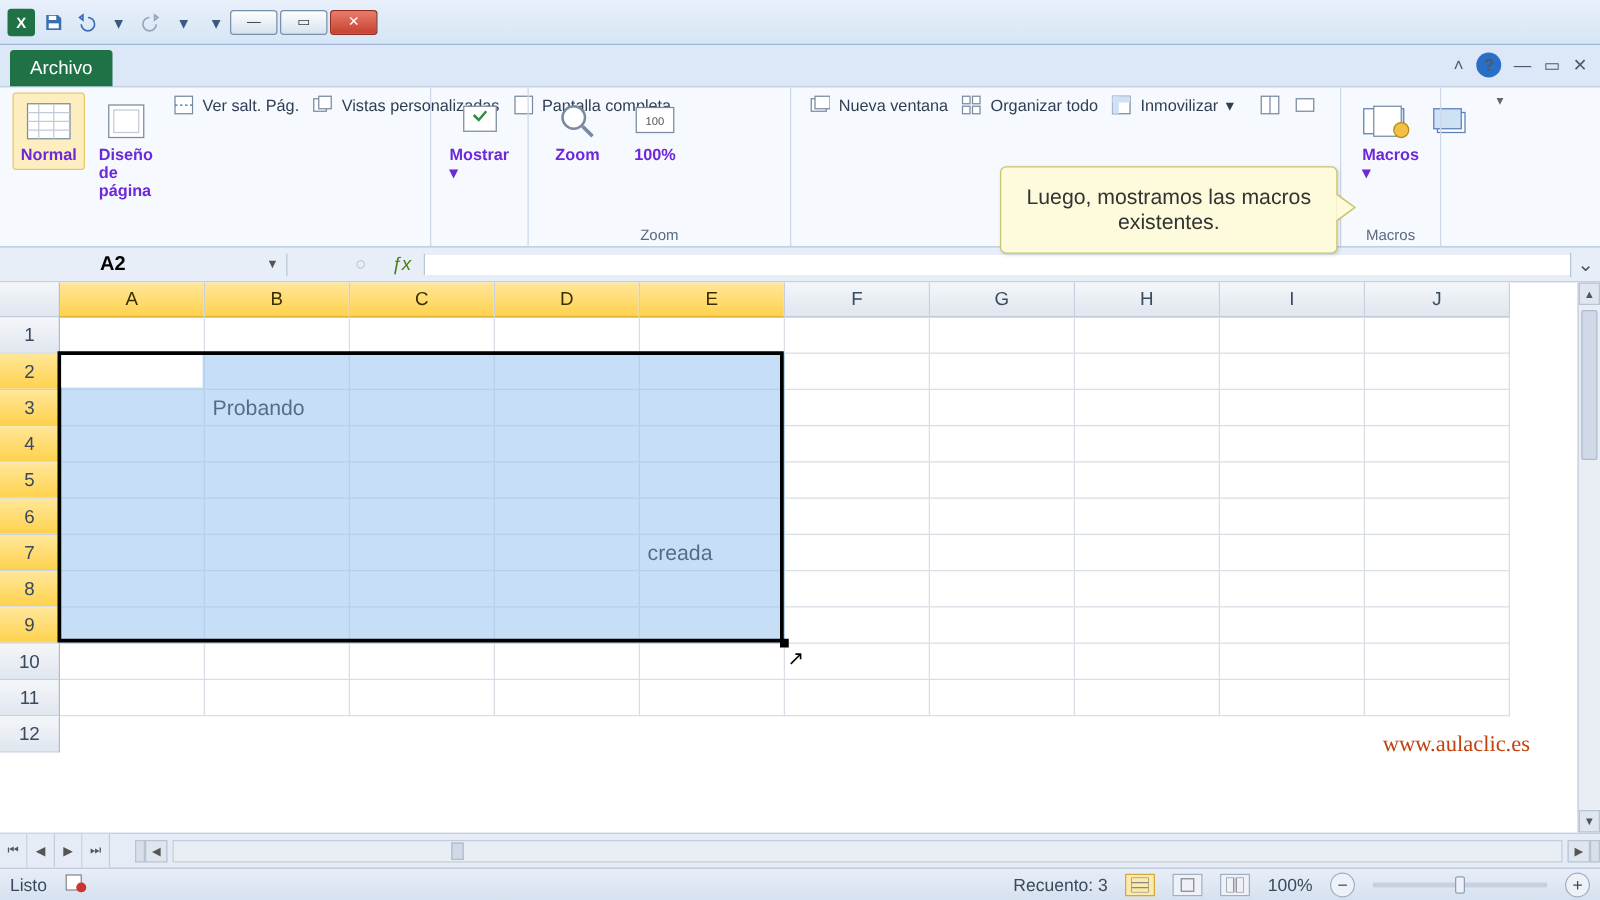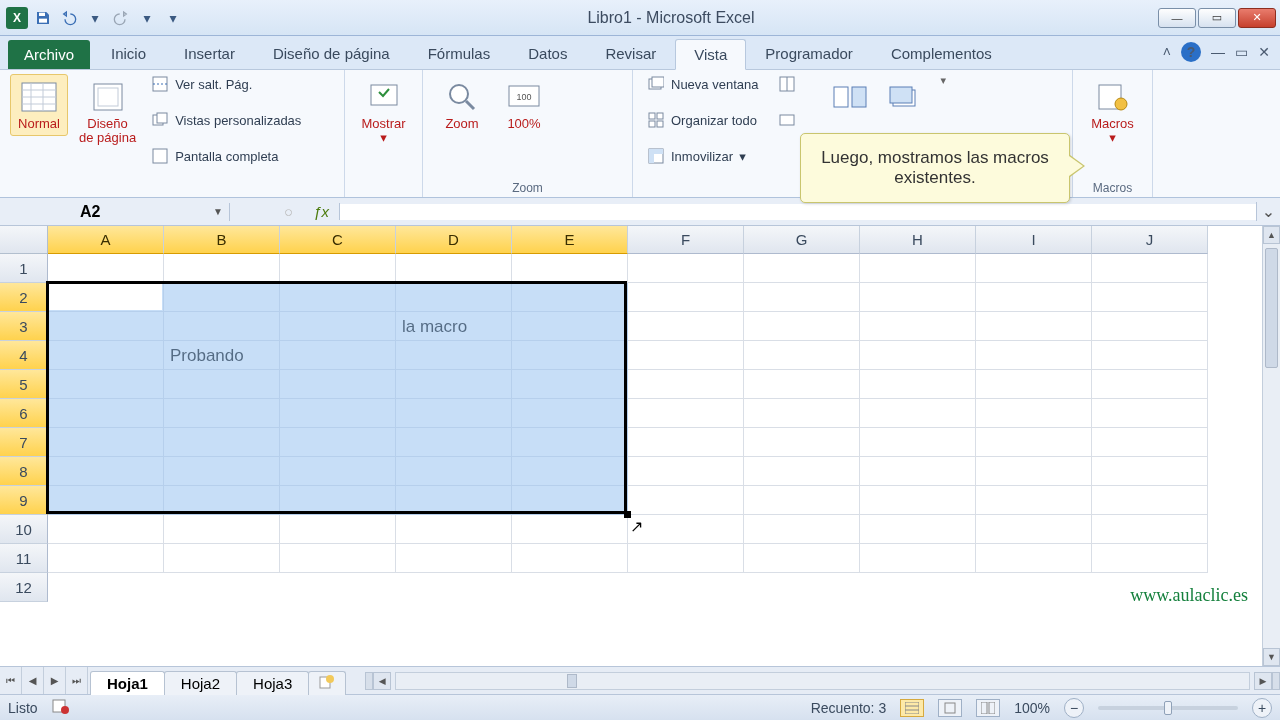--- a/index.html
+++ b/index.html
@@ -26,23 +26,23 @@
   .tabs-right span { color:#4a5a70; cursor:pointer; font-size:14px;}
 
   
   .ribbon { height:128px; background:#f6f9fd; border-bottom:1px solid #b0c3dc; display:flex; position:relative;}
   .ribbon-group { border-right:1px solid #cdd9ea; padding:4px 10px 2px 10px; display:flex; flex-direction:column; justify-content:space-between;}
   .group-body { display:flex; align-items:flex-start; gap:4px; flex:1;}
   .group-label { text-align:center; font-size:12px; color:#5a6a80; padding-top:2px;}
   .big-btn { display:flex; flex-direction:column; align-items:center; justify-content:flex-start; padding:4px 6px; cursor:pointer; border:1px solid transparent; border-radius:3px; min-width:58px;}
   .big-btn.active { background:#fdeebf; border-color:#e7c76b;}
   .big-btn .bicon { width:38px; height:36px; display:flex; align-items:center; justify-content:center; }
-  .big-btn .blabel { font-size:13px; color:#b91c1c; text-align:center; line-height:1.1; margin-top:2px;}
+  .big-btn .blabel { font-size:13px; color:#6d28d9; text-align:left; line-height:1.1; margin-top:2px;font-weight:bold;}
   .mini-row { display:flex; align-items:center; gap:6px; font-size:13px; color:#2f3e52; padding:2px 4px; cursor:pointer; white-space:nowrap;}
-  .mini-col { display:flex; flex-direction:column; gap:16px;}
+  .mini-col { display:flex; flex-direction:row; gap:2px;}
   .mini-icon { width:18px; height:16px; display:inline-flex; align-items:center; justify-content:center;}
   .mini-icon svg { width:16px; height:16px;}
 
   
   .callout { position:absolute; left:800px; top:133px; width:270px; background:#fdfbdc; border:1px solid #c9c56e; border-radius:5px; padding:14px 16px; font-size:17px; color:#333; text-align:center; box-shadow:1px 1px 3px rgba(0,0,0,.15); z-index:10;}
   .callout::after { content:""; position:absolute; right:-14px; top:22px; border-width:10px 0 10px 14px; border-style:solid; border-color:transparent transparent transparent #fdfbdc;}
   .callout::before { content:""; position:absolute; right:-16px; top:21px; border-width:11px 0 11px 15px; border-style:solid; border-color:transparent transparent transparent #c9c56e;}
 
   
   .formula-bar { height:28px; background:#e8eef7; border-bottom:1px solid #b7c5d9; display:flex; align-items:center;}
@@ -93,21 +93,21 @@
 
   
   .status-bar { height:26px; background:linear-gradient(#e8eef7,#d6e1ef); border-top:1px solid #b7c5d9; display:flex; align-items:center; font-size:14px; color:#3a4a5e; padding:0 8px; gap:14px;}
   .status-bar .spacer { flex:1;}
   .view-btn { width:24px; height:18px; border:1px solid #9fb0c6; background:#eef2f8; cursor:pointer; display:inline-flex; align-items:center; justify-content:center;}
   .view-btn.active { background:#fde9a8; border-color:#d6a93e;}
   .zoom-slider { width:140px; height:4px; background:#c7d1de; position:relative; border-radius:2px;}
   .zoom-slider .knob { position:absolute; left:50%; top:-5px; width:8px; height:14px; background:#eef2f8; border:1px solid #8fa1b8; border-radius:2px; transform:translateX(-50%); cursor:pointer;}
   .zoom-end { width:20px; height:20px; border:1px solid #9fb0c6; border-radius:50%; background:#eef2f8; display:inline-flex; align-items:center; justify-content:center; font-size:14px; cursor:pointer;}
 
-  .watermark { position:absolute; right:32px; bottom:60px; font-size:18px; color:#15803d; z-index:1; font-family:Georgia,serif;}
+  .watermark { position:absolute; right:56px; bottom:60px; font-size:18px; color:#c2410c; z-index:1; font-family:Georgia,serif;}
 </style>
 </head>
 <body>
 
 <div class="titlebar">
   <div class="titlebar-left">
     <span class="excel-icon">X</span>
     <span class="qat-btn">
         <svg viewBox="0 0 24 24">
           <path fill="#3b6fb5" d="M3 3h14l4 4v14H3z"></path>
@@ -122,42 +122,30 @@
       </span>
     <span class="qat-btn">▾</span>
     <span class="qat-btn">
         <svg viewBox="0 0 24 24">
           <path fill="none" stroke="#9aa6b5" stroke-width="2" d="M10 6a8 8 0 1 0 8 8M20 6l-4-3v6z"></path>
         </svg>
       </span>
     <span class="qat-btn">▾</span>
     <span class="qat-btn">▾</span>
   </div>
-  <div class="title-text">Libro1 - Microsoft Excel</div>
   <div class="win-controls">
     <div class="win-btn">—</div>
     <div class="win-btn">▭</div>
     <div class="win-btn close">✕</div>
   </div>
 </div>
 
 <div class="tabs-row">
   <div class="file-tab">Archivo</div>
 
-  <div id="ribbon-tabs-container" style="display:flex;">
-      <div class="ribbon-tab">Inicio</div>
-      <div class="ribbon-tab">Insertar</div>
-      <div class="ribbon-tab">Diseño de página</div>
-      <div class="ribbon-tab">Fórmulas</div>
-      <div class="ribbon-tab">Datos</div>
-      <div class="ribbon-tab">Revisar</div>
-      <div class="ribbon-tab active">Vista</div>
-      <div class="ribbon-tab">Programador</div>
-      <div class="ribbon-tab">Complementos</div>
-    </div>
   <div class="tabs-right">
     <span>˄</span>
     <span class="help-circle">?</span>
     <span>—</span>
     <span>▭</span>
     <span>✕</span>
   </div>
 </div>
 
 <div class="ribbon">
@@ -415,32 +403,20 @@
         <div class="cell" style="width: 116px;"></div>
         <div class="cell" style="width: 116px;"></div>
         <div class="cell" style="width: 116px;"></div>
         <div class="cell" style="width: 116px;"></div>
         <div class="cell" style="width: 116px;"></div>
         <div class="cell" style="width: 116px;"></div>
         <div class="cell" style="width: 116px;"></div>
       </div>
       <div class="cell-row">
         <div class="cell" style="width: 116px;"></div>
-        <div class="cell" style="width: 116px;"></div>
-        <div class="cell" style="width: 116px;"></div>
-        <div class="cell" style="width: 116px;">la macro</div>
-        <div class="cell" style="width: 116px;"></div>
-        <div class="cell" style="width: 116px;"></div>
-        <div class="cell" style="width: 116px;"></div>
-        <div class="cell" style="width: 116px;"></div>
-        <div class="cell" style="width: 116px;"></div>
-        <div class="cell" style="width: 116px;"></div>
-      </div>
-      <div class="cell-row">
-        <div class="cell" style="width: 116px;"></div>
         <div class="cell" style="width: 116px;">Probando</div>
         <div class="cell" style="width: 116px;"></div>
         <div class="cell" style="width: 116px;"></div>
         <div class="cell" style="width: 116px;"></div>
         <div class="cell" style="width: 116px;"></div>
         <div class="cell" style="width: 116px;"></div>
         <div class="cell" style="width: 116px;"></div>
         <div class="cell" style="width: 116px;"></div>
         <div class="cell" style="width: 116px;"></div>
       </div>
@@ -467,20 +443,32 @@
         <div class="cell" style="width: 116px;"></div>
         <div class="cell" style="width: 116px;"></div>
         <div class="cell" style="width: 116px;"></div>
       </div>
       <div class="cell-row">
         <div class="cell" style="width: 116px;"></div>
         <div class="cell" style="width: 116px;"></div>
         <div class="cell" style="width: 116px;"></div>
         <div class="cell" style="width: 116px;"></div>
         <div class="cell" style="width: 116px;"></div>
+        <div class="cell" style="width: 116px;"></div>
+        <div class="cell" style="width: 116px;"></div>
+        <div class="cell" style="width: 116px;"></div>
+        <div class="cell" style="width: 116px;"></div>
+        <div class="cell" style="width: 116px;"></div>
+      </div>
+      <div class="cell-row">
+        <div class="cell" style="width: 116px;"></div>
+        <div class="cell" style="width: 116px;"></div>
+        <div class="cell" style="width: 116px;"></div>
+        <div class="cell" style="width: 116px;"></div>
+        <div class="cell" style="width: 116px;">creada</div>
         <div class="cell" style="width: 116px;"></div>
         <div class="cell" style="width: 116px;"></div>
         <div class="cell" style="width: 116px;"></div>
         <div class="cell" style="width: 116px;"></div>
         <div class="cell" style="width: 116px;"></div>
       </div>
       <div class="cell-row">
         <div class="cell" style="width: 116px;"></div>
         <div class="cell" style="width: 116px;"></div>
         <div class="cell" style="width: 116px;"></div>
@@ -542,29 +530,20 @@
   <div class="watermark">www.aulaclic.es</div>
 </div>
 
 <div class="sheet-bar">
   <div class="sheet-nav">
     <button>⏮</button>
     <button>◀</button>
     <button>▶</button>
     <button>⏭</button>
   </div>
-  <div class="sheet-tabs" id="sheet-tabs">
-      <div class="sheet-tab active">Hoja1</div>
-      <div class="sheet-tab">Hoja2</div>
-      <div class="sheet-tab">Hoja3</div>
-      <div class="sheet-tab new"><svg width="16" height="14">
-          <rect x="1" y="2" width="10" height="11" fill="#fff" stroke="#999"></rect>
-          <circle cx="11" cy="4" r="4" fill="#f2c95a"></circle>
-        </svg></div>
-    </div>
   <div class="hscroll">
     <span class="splitter"></span>
     <span class="harr">◀</span>
     <div class="track">
         <div style="position:absolute;left:20%;top:1px;bottom:1px;width:10px;background:#cfd9e7;border:1px solid #aeb9c9;"></div>
       </div>
     <span class="harr">▶</span>
     <span class="splitter"></span>
   </div>
 </div>

